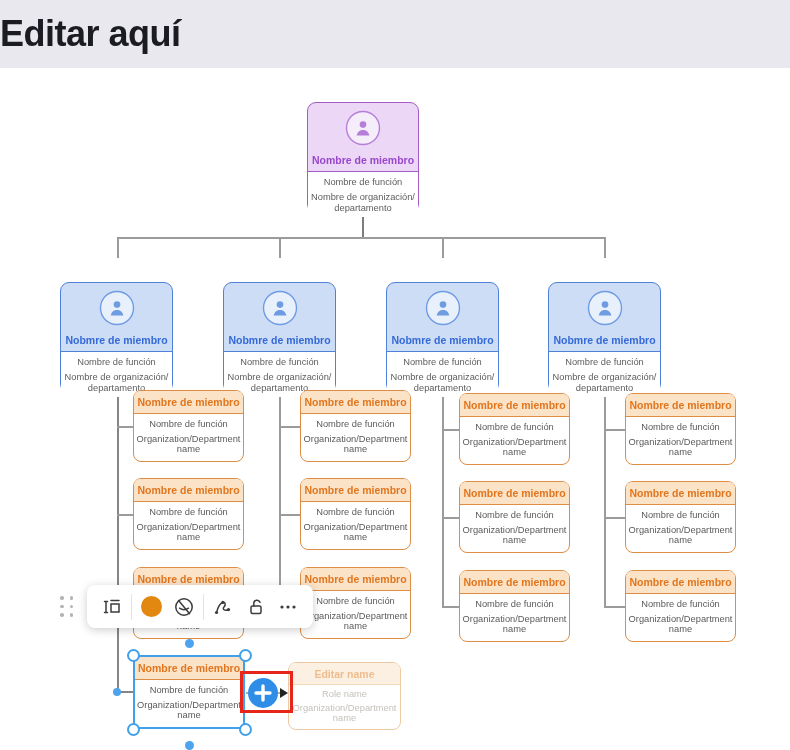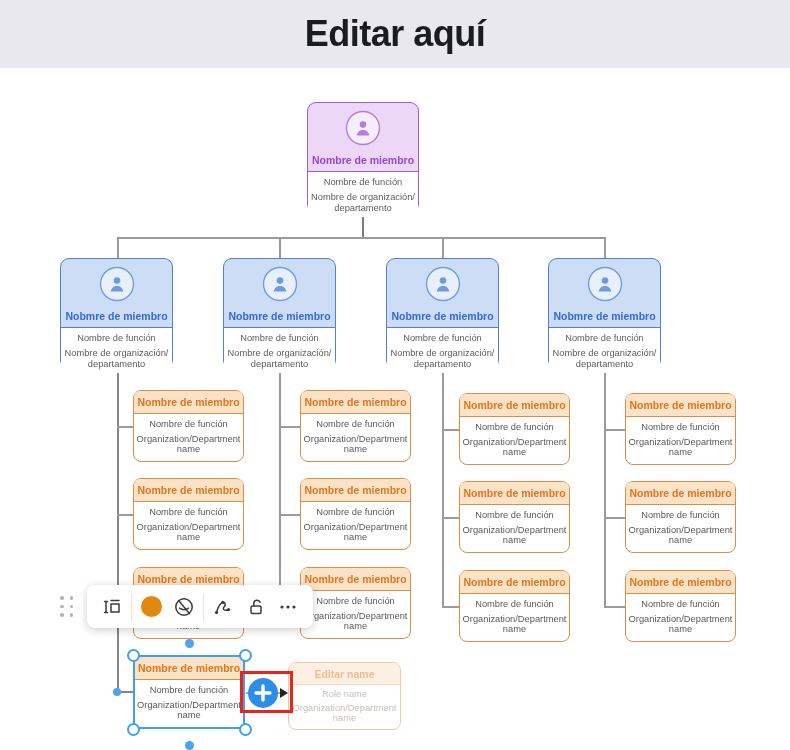--- a/index.html
+++ b/index.html
@@ -1,20 +1,20 @@
 <!DOCTYPE html>
 <html><head>
 <meta charset="utf-8">
 <style>
   html,body{margin:0;padding:0;background:#fff;}
   #stage{position:relative;width:790px;height:750px;background:#ffffff;overflow:hidden;
          font-family:"Liberation Sans",sans-serif;}
   
   .banner{position:absolute;left:0;top:0;width:790px;height:68px;background:#e9e8ee;
-          display:flex;align-items:center;justify-content:center;}
+          display:flex;align-items:center;}
   .banner h1{margin:0;font-size:36px;font-weight:700;color:#1b1b22;letter-spacing:-0.5px;}
   
   .ln{position:absolute;background:#9b9b9b;}
   .vln{width:1.5px;} .hln{height:1.5px;}
   
   .node{position:absolute;background:#fff;box-sizing:border-box;border-radius:8px;z-index:2;}
   
   .member-node{width:111px;height:72px;border:1.5px solid #dd8d44;}
   .member-node .hdr{height:22px;background:#fbe3c8;border-bottom:1.5px solid #dd8d44;
       border-radius:6px 6px 0 0;display:flex;align-items:center;justify-content:center;
@@ -27,21 +27,21 @@
       border-radius:7px 7px 0 0;display:flex;flex-direction:column;align-items:center;padding-top:7px;}
   .person-node .ttl{margin-top:4px;font-weight:700;font-size:10.5px;}
   .person-node .body{padding-top:5px;text-align:center;font-size:9.3px;color:#5d5d5d;line-height:11px;}
   .person-node .role{margin-bottom:4px;}
   .root-node{width:112px;border-color:#a55cc9;background:#ecd7f6;}
   .root-node .top{border-color:#a55cc9;}
   .root-node .ttl{color:#9948cc;}
   .root-node .avatar{color:#b57fd9;}
   .root-node .body,{background:#fff;}
   .person-node .body-wrap{background:#fff;border-radius:0 0 7px 7px;height:40px;}
-  .manager-node{border-color:#4f81d9;background:#cdddf6;}
+  .manager-node{border-color:#4f81d9;background:#cdddf6;margin-top:24px;}
   .manager-node .top{border-color:#4f81d9;}
   .manager-node .ttl{color:#3569d6;}
   .manager-node .avatar{color:#6f9be2;}
   
   .ghost-node{width:113px;height:68px;border:1.5px solid #efc9a2;z-index:2;}
   .ghost-node .hdr{height:21px;background:#fcf0e2;border-bottom:1.5px solid #f3d9ba;
       border-radius:6px 6px 0 0;display:flex;align-items:center;justify-content:center;
       font-weight:700;font-size:10.5px;color:#eebd8e;}
   .ghost-node .body{padding-top:4px;text-align:center;font-size:9.3px;color:#c6c2bd;line-height:10.5px;}
   .ghost-node .role{margin-bottom:3px;}

